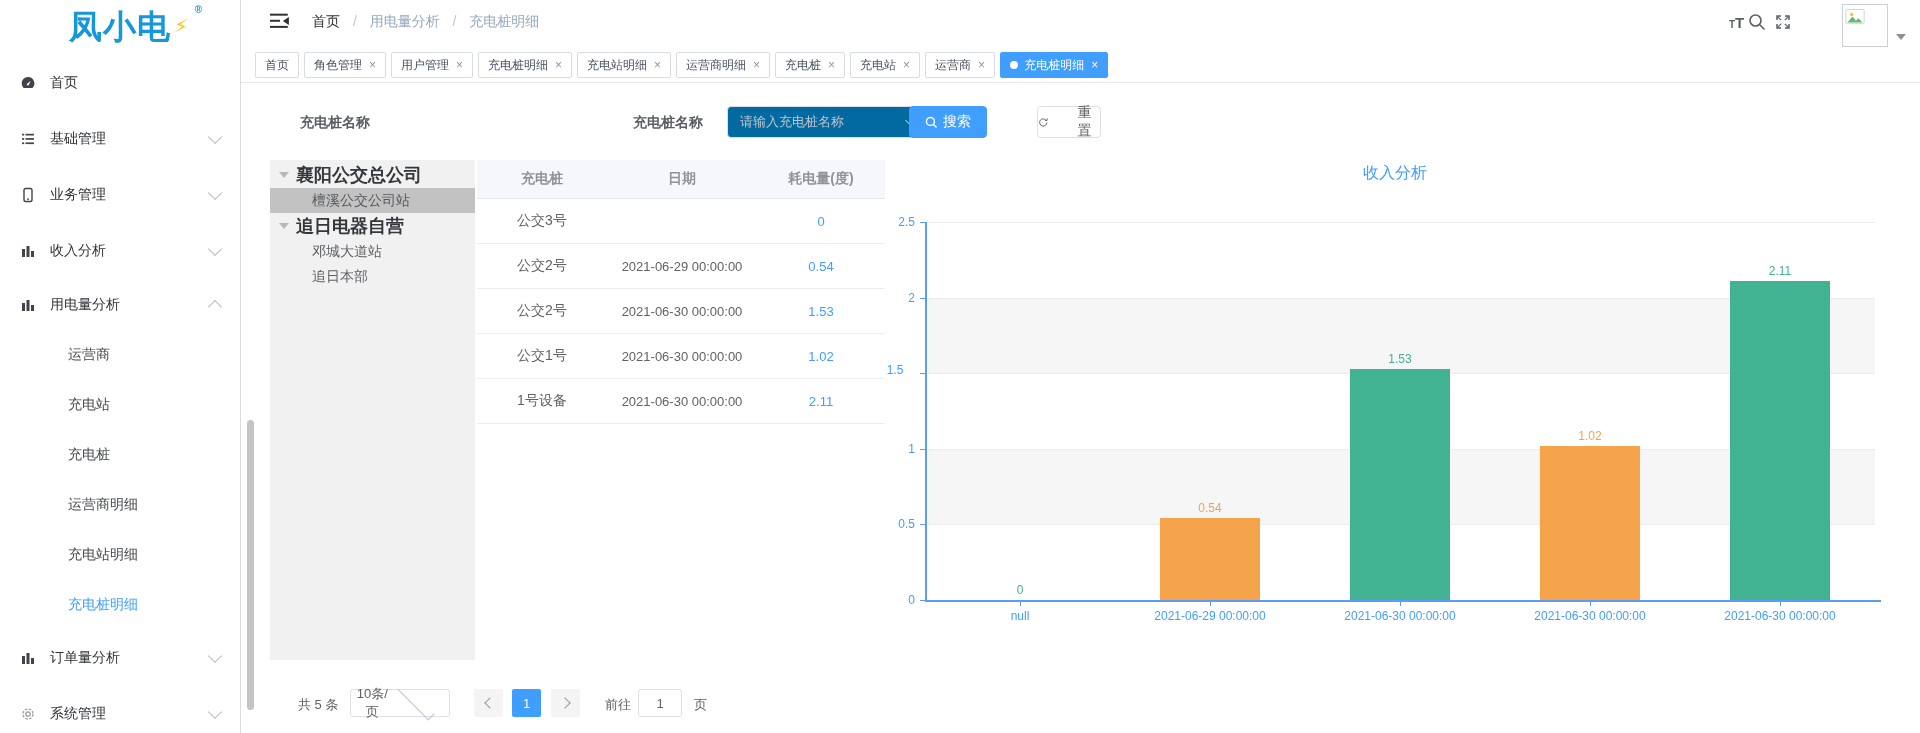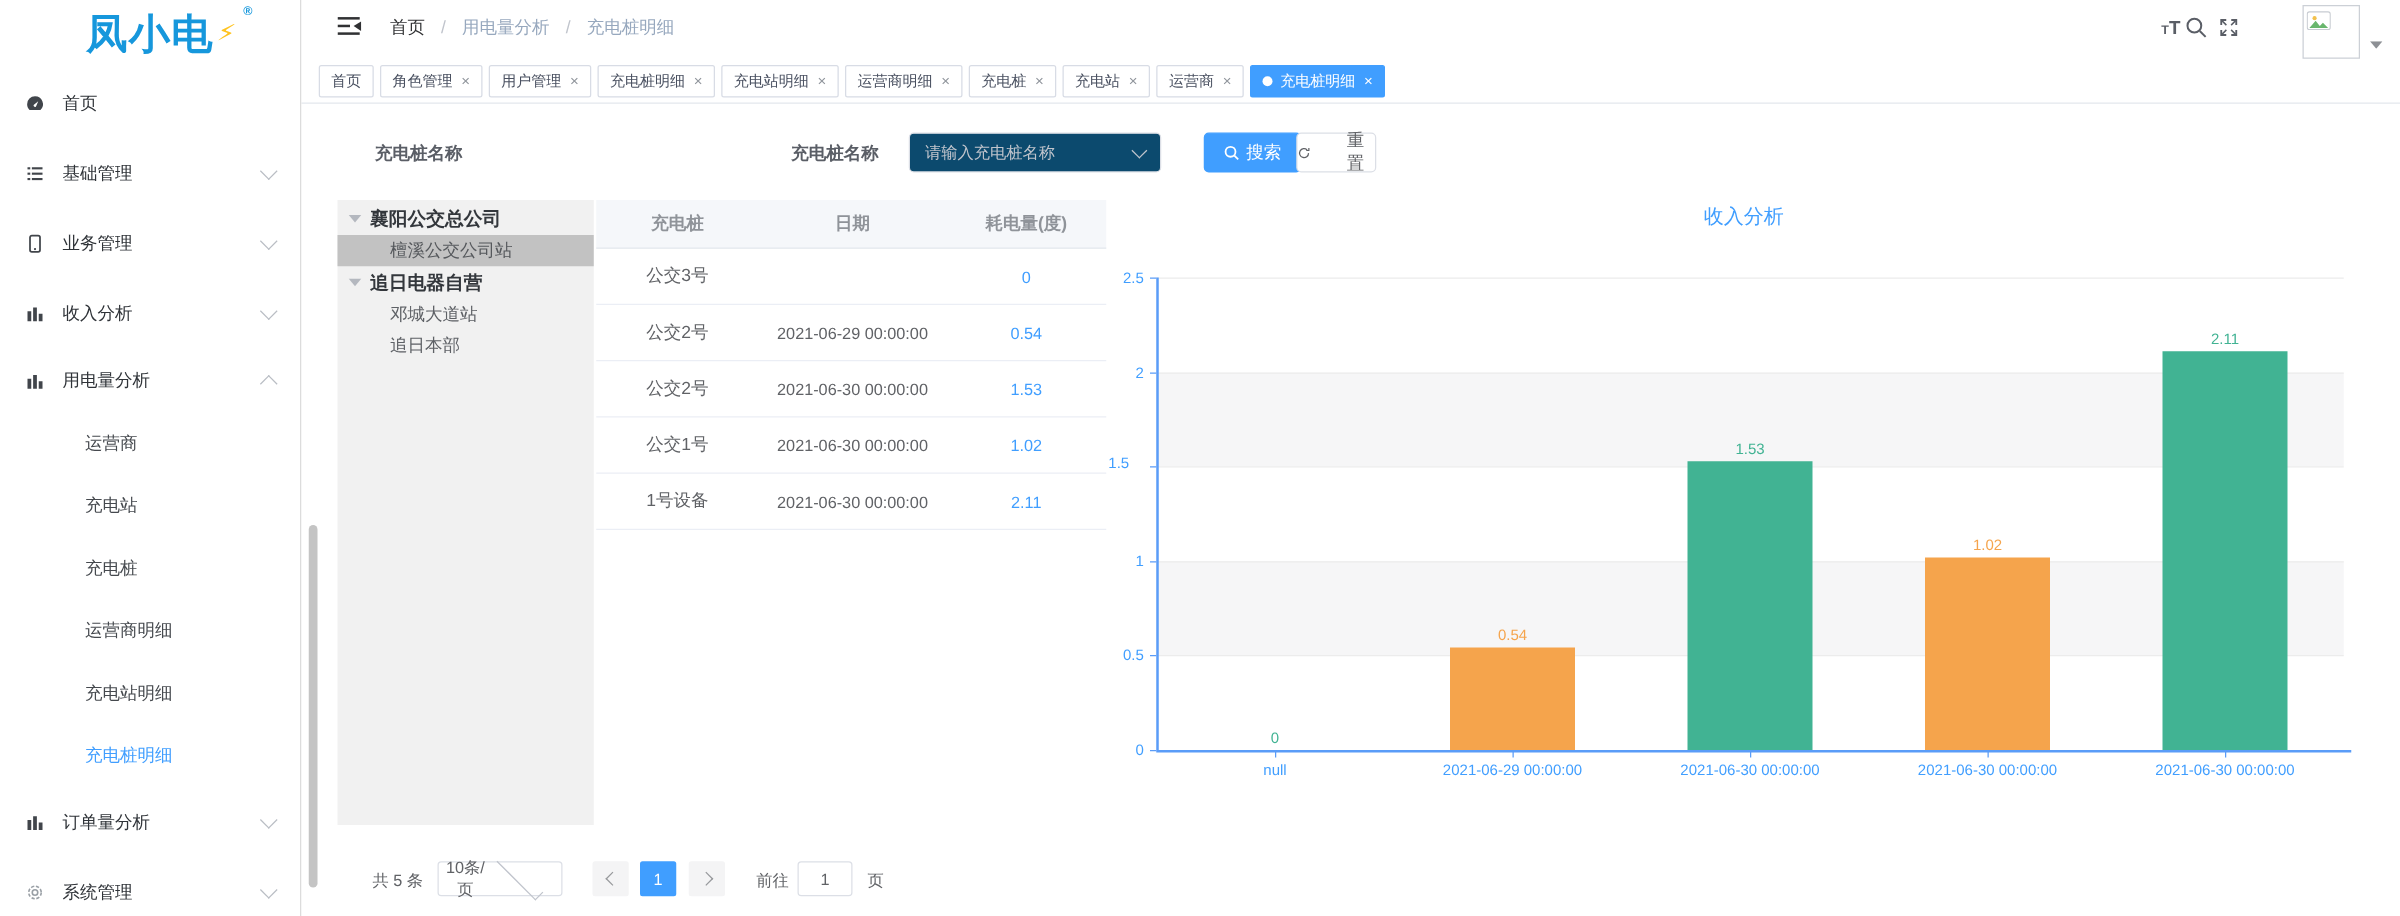--- a/index.html
+++ b/index.html
@@ -51,36 +51,36 @@
   .tab.active .dot{display:inline-block;}
   .tab.active .close{color:#fff;}
   
   .filter-label{position:absolute;top:114px;font-size:14px;font-weight:700;color:#5a5e66;}
   .date-range{position:absolute;left:370px;top:106px;width:244px;height:30px;border:1px solid #dcdfe6;
               border-radius:4px;display:flex;align-items:center;background:#fff;cursor:text;}
   .date-range .cal{color:#c0c4cc;margin:0 6px 0 10px;display:inline-flex;}
   .date-range .ph{color:#c0c4cc;font-size:13px;flex:1;text-align:center;}
   .date-range .sep{color:#c0c4cc;font-size:13px;padding:0 2px;}
   .pile-select{position:absolute;left:727px;top:106px;width:200px;height:30px;border:1px solid #dcdfe6;
-               border-radius:4px;display:flex;align-items:center;background:#0c4a6e;cursor:pointer;}
+               border-radius:4px;display:flex;align-items:center;background:#0369a1;cursor:pointer;}
   .pile-select .ph{color:#c0c4cc;font-size:13px;margin-left:12px;flex:1;}
   .sel-caret{width:8px;height:8px;border-right:1.4px solid #c0c4cc;border-bottom:1.4px solid #c0c4cc;
              transform:rotate(45deg);margin:-3px 12px 0 0;}
   .btn{position:absolute;top:106px;height:32px;border-radius:4px;display:flex;align-items:center;
        justify-content:center;font-size:14px;cursor:pointer;box-sizing:border-box;}
-  .btn-search{left:963px;width:78px;background:#409EFF;color:#fff;border:1px solid #409EFF;}
+  .btn-search{left:909px;width:78px;background:#409EFF;color:#fff;border:1px solid #409EFF;}
   .btn-reset{left:1037px;width:64px;background:#fff;color:#606266;border:1px solid #dcdfe6;gap:24px;}
   .btn svg{width:13px;height:13px;margin-right:5px;}
   
   .tree{position:absolute;left:270px;top:160px;width:205px;height:500px;background:#f1f1f1;
         padding-top:2px;box-sizing:border-box;}
   .tree-group{display:flex;align-items:center;height:26px;cursor:pointer;}
   .tree-arrow{width:0;height:0;border-left:5px solid transparent;border-right:5px solid transparent;
               border-top:6px solid #b4b8bf;margin:0 7px 0 9px;}
-  .tree-group .tg-label{font-size:15px;font-weight:700;color:#33373c;}
+  .tree-group .tg-label{font-size:18px;font-weight:700;color:#33373c;}
   .tree-child{display:flex;align-items:center;height:25px;padding-left:42px;font-size:14px;
               color:#5e6166;cursor:pointer;}
   .tree-child.selected{background:#c2c2c2;color:#55585c;}
   
   .table{position:absolute;left:477px;top:160px;width:408px;}
   .thead{display:flex;background:#f5f7fa;border-bottom:1px solid #e4e7ed;height:38px;align-items:center;}
   .thead .th{font-size:14px;font-weight:700;color:#8f9399;text-align:center;}
   .trow{display:flex;align-items:center;border-bottom:1px solid #ebeef5;padding:10px 0;min-height:24px;}
   .td{text-align:center;}
   .td-pile{font-size:14px;color:#606266;}

